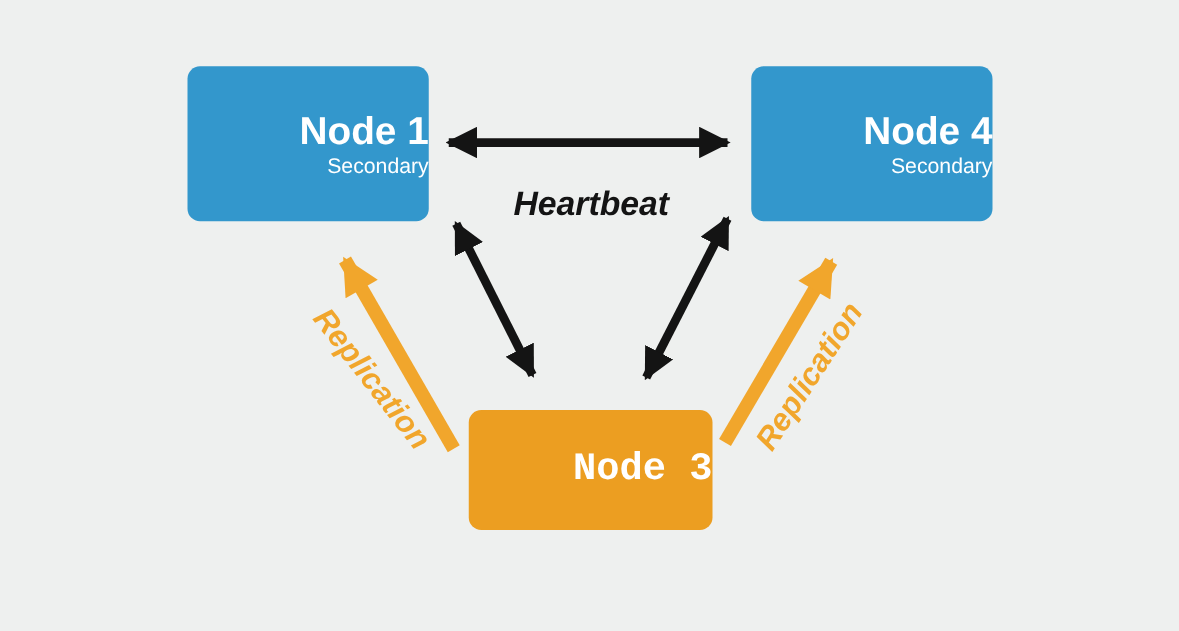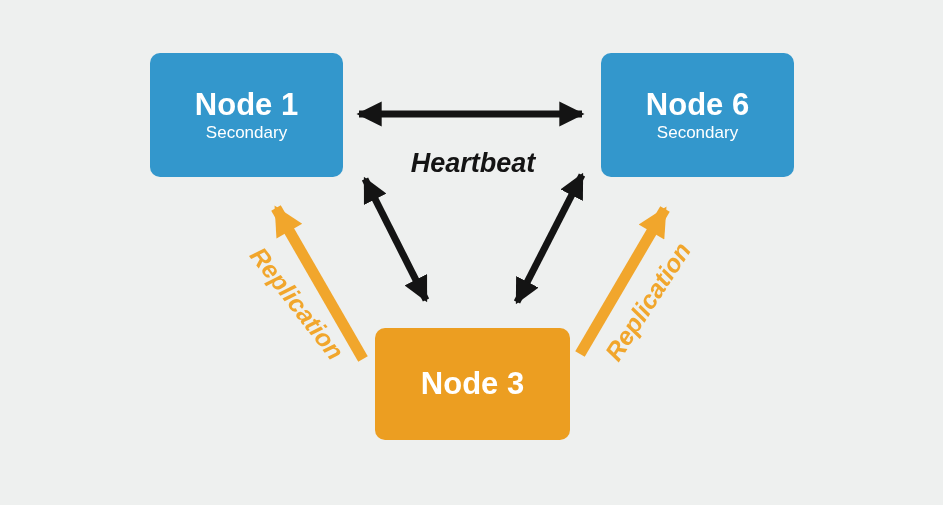--- a/index.html
+++ b/index.html
@@ -18,37 +18,37 @@
     position: absolute;
     left: 0; top: 0;
     width: 943px; height: 505px;
   }
   .node {
     position: absolute;
     border-radius: 10px;
     color: #ffffff;
     display: flex;
     flex-direction: column;
-    align-items: center;
+    align-items: flex-end;
     justify-content: center;
     text-align: center;
   }
   .node-title {
     font-size: 31px;
     font-weight: bold;
     line-height: 1.15;
   }
   .node-subtitle {
     font-size: 17px;
     font-weight: normal;
     line-height: 1.15;
   }
   #node1 { left: 150px; top: 53px;  width: 193px; height: 124px; }
   #node2 { left: 601px; top: 53px;  width: 193px; height: 124px; }
-  #node3 { left: 375px; top: 328px; width: 195px; height: 112px; }
+  #node3 { left: 375px; top: 328px; width: 195px; height: 96px; font-family: Liberation Mono, monospace; }
 
   .edge-label {
     position: absolute;
     font-weight: bold;
     font-style: italic;
     white-space: nowrap;
     text-align: center;
   }
   #heartbeat-label {
     left: 393px; top: 148px;
@@ -98,21 +98,21 @@
 
     <line x1="580" y1="354" x2="665" y2="209" stroke="#f1a62c" stroke-width="11" marker-end="url(#moE)"></line>
   </svg>
 
   <div class="node" id="node1" style="background: rgb(51, 151, 204);">
     <div class="node-title">Node 1</div>
     <div class="node-subtitle">Secondary</div>
   </div>
 
   <div class="node" id="node2" style="background: rgb(51, 151, 204);">
-    <div class="node-title">Node 6</div>
+    <div class="node-title">Node 4</div>
     <div class="node-subtitle">Secondary</div>
   </div>
 
   <div class="node" id="node3" style="background: rgb(236, 158, 33);">
     <div class="node-title">Node 3</div>
   </div>
 
   <div class="edge-label" id="heartbeat-label">Heartbeat</div>
 
   <div class="edge-label replication-label" id="replication-label-left">Replication</div>

